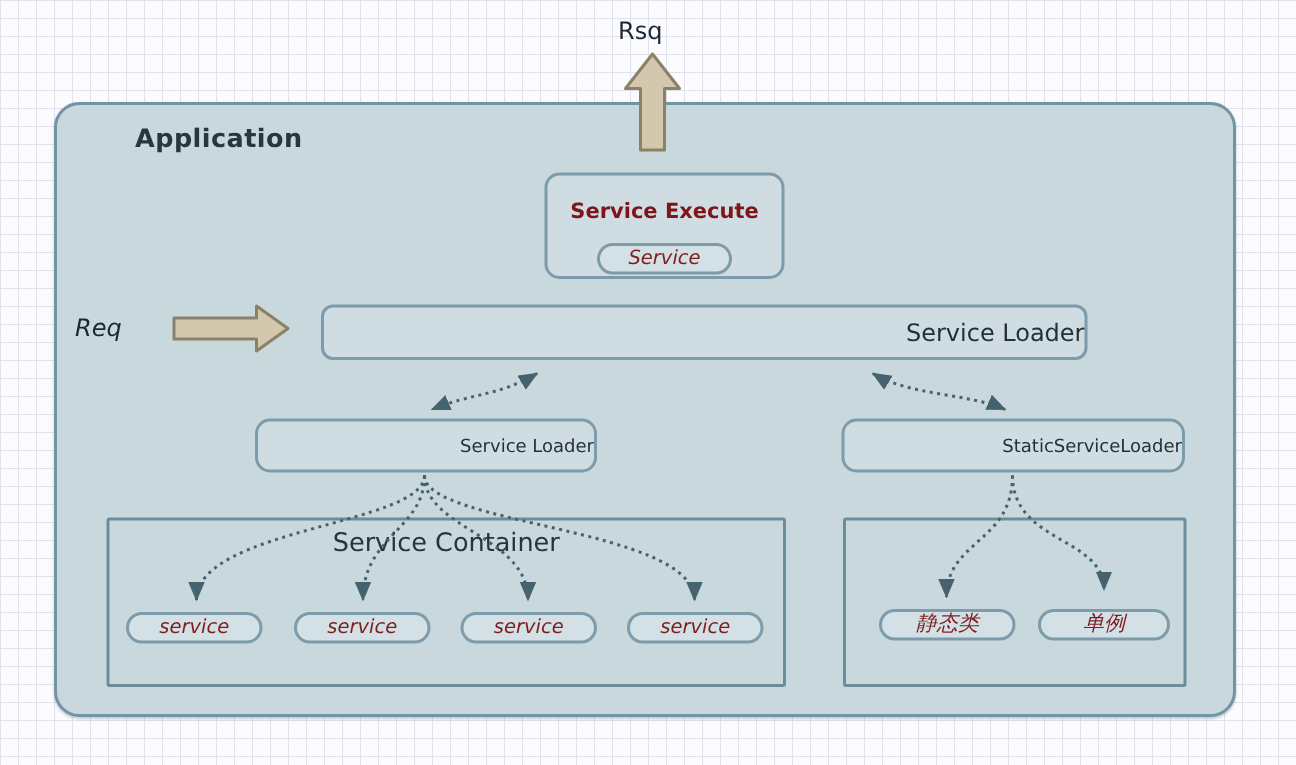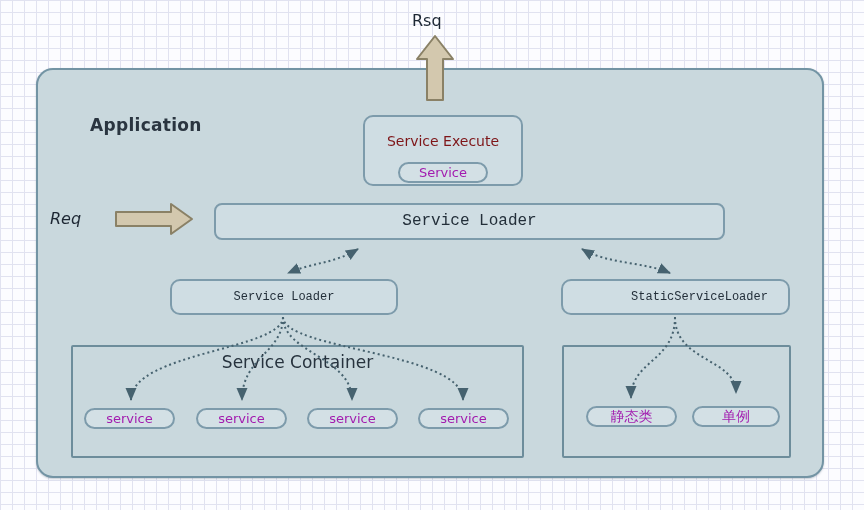--- a/index.html
+++ b/index.html
@@ -23,52 +23,52 @@
   .label { color: #1d2733; font-size: 16px; }
 
   .app-box {
     left: 36px; top: 68px; width: 788px; height: 410px;
     background: #c9d8dd;
     border: 2px solid #7394a4;
     border-radius: 17px;
     box-shadow: 0 1px 2px rgba(90,110,125,0.35);
   }
   .app-title {
-    left: 90px; top: 115px;
+    left: 90px; top: 83px;
     font-size: 17px; font-weight: bold; color: #2a3540;
     letter-spacing: 0.3px;
   }
 
   .node {
     background: #cfdde3;
     border: 2px solid #7d9bab;
     color: #232f3a;
-    text-align: center;
-    font-family: Liberation Mono, monospace;
+    text-align: right;
   }
 
   .svc-exec {
     left: 363px; top: 115px; width: 160px; height: 71px;
     border-radius: 10px;
   }
   .svc-exec-title {
     left: 363px; top: 133px; width: 160px;
     text-align: center;
-    font-size: 14px; font-weight: normal; color: #7e1518;
+    font-size: 14px; font-weight: bold; color: #7e1518;
   }
 
   .pill {
     height: 21px;
     border-radius: 11px;
     background: #d3e0e5;
     border: 2px solid #7d9bab;
-    color: #a21caf;
+    color: #7f1d1d;
     font-size: 13px;
     line-height: 17px;
     text-align: center;
+    font-style: italic;
   }
   .exec-pill { left: 398px; top: 162px; width: 90px; }
 
   .main-loader {
     left: 214px; top: 203px; width: 511px; height: 37px;
     border-radius: 8px;
     font-size: 16px; line-height: 33px;
   }
   .sub-loader {
     left: 170px; top: 279px; width: 228px; height: 36px;

